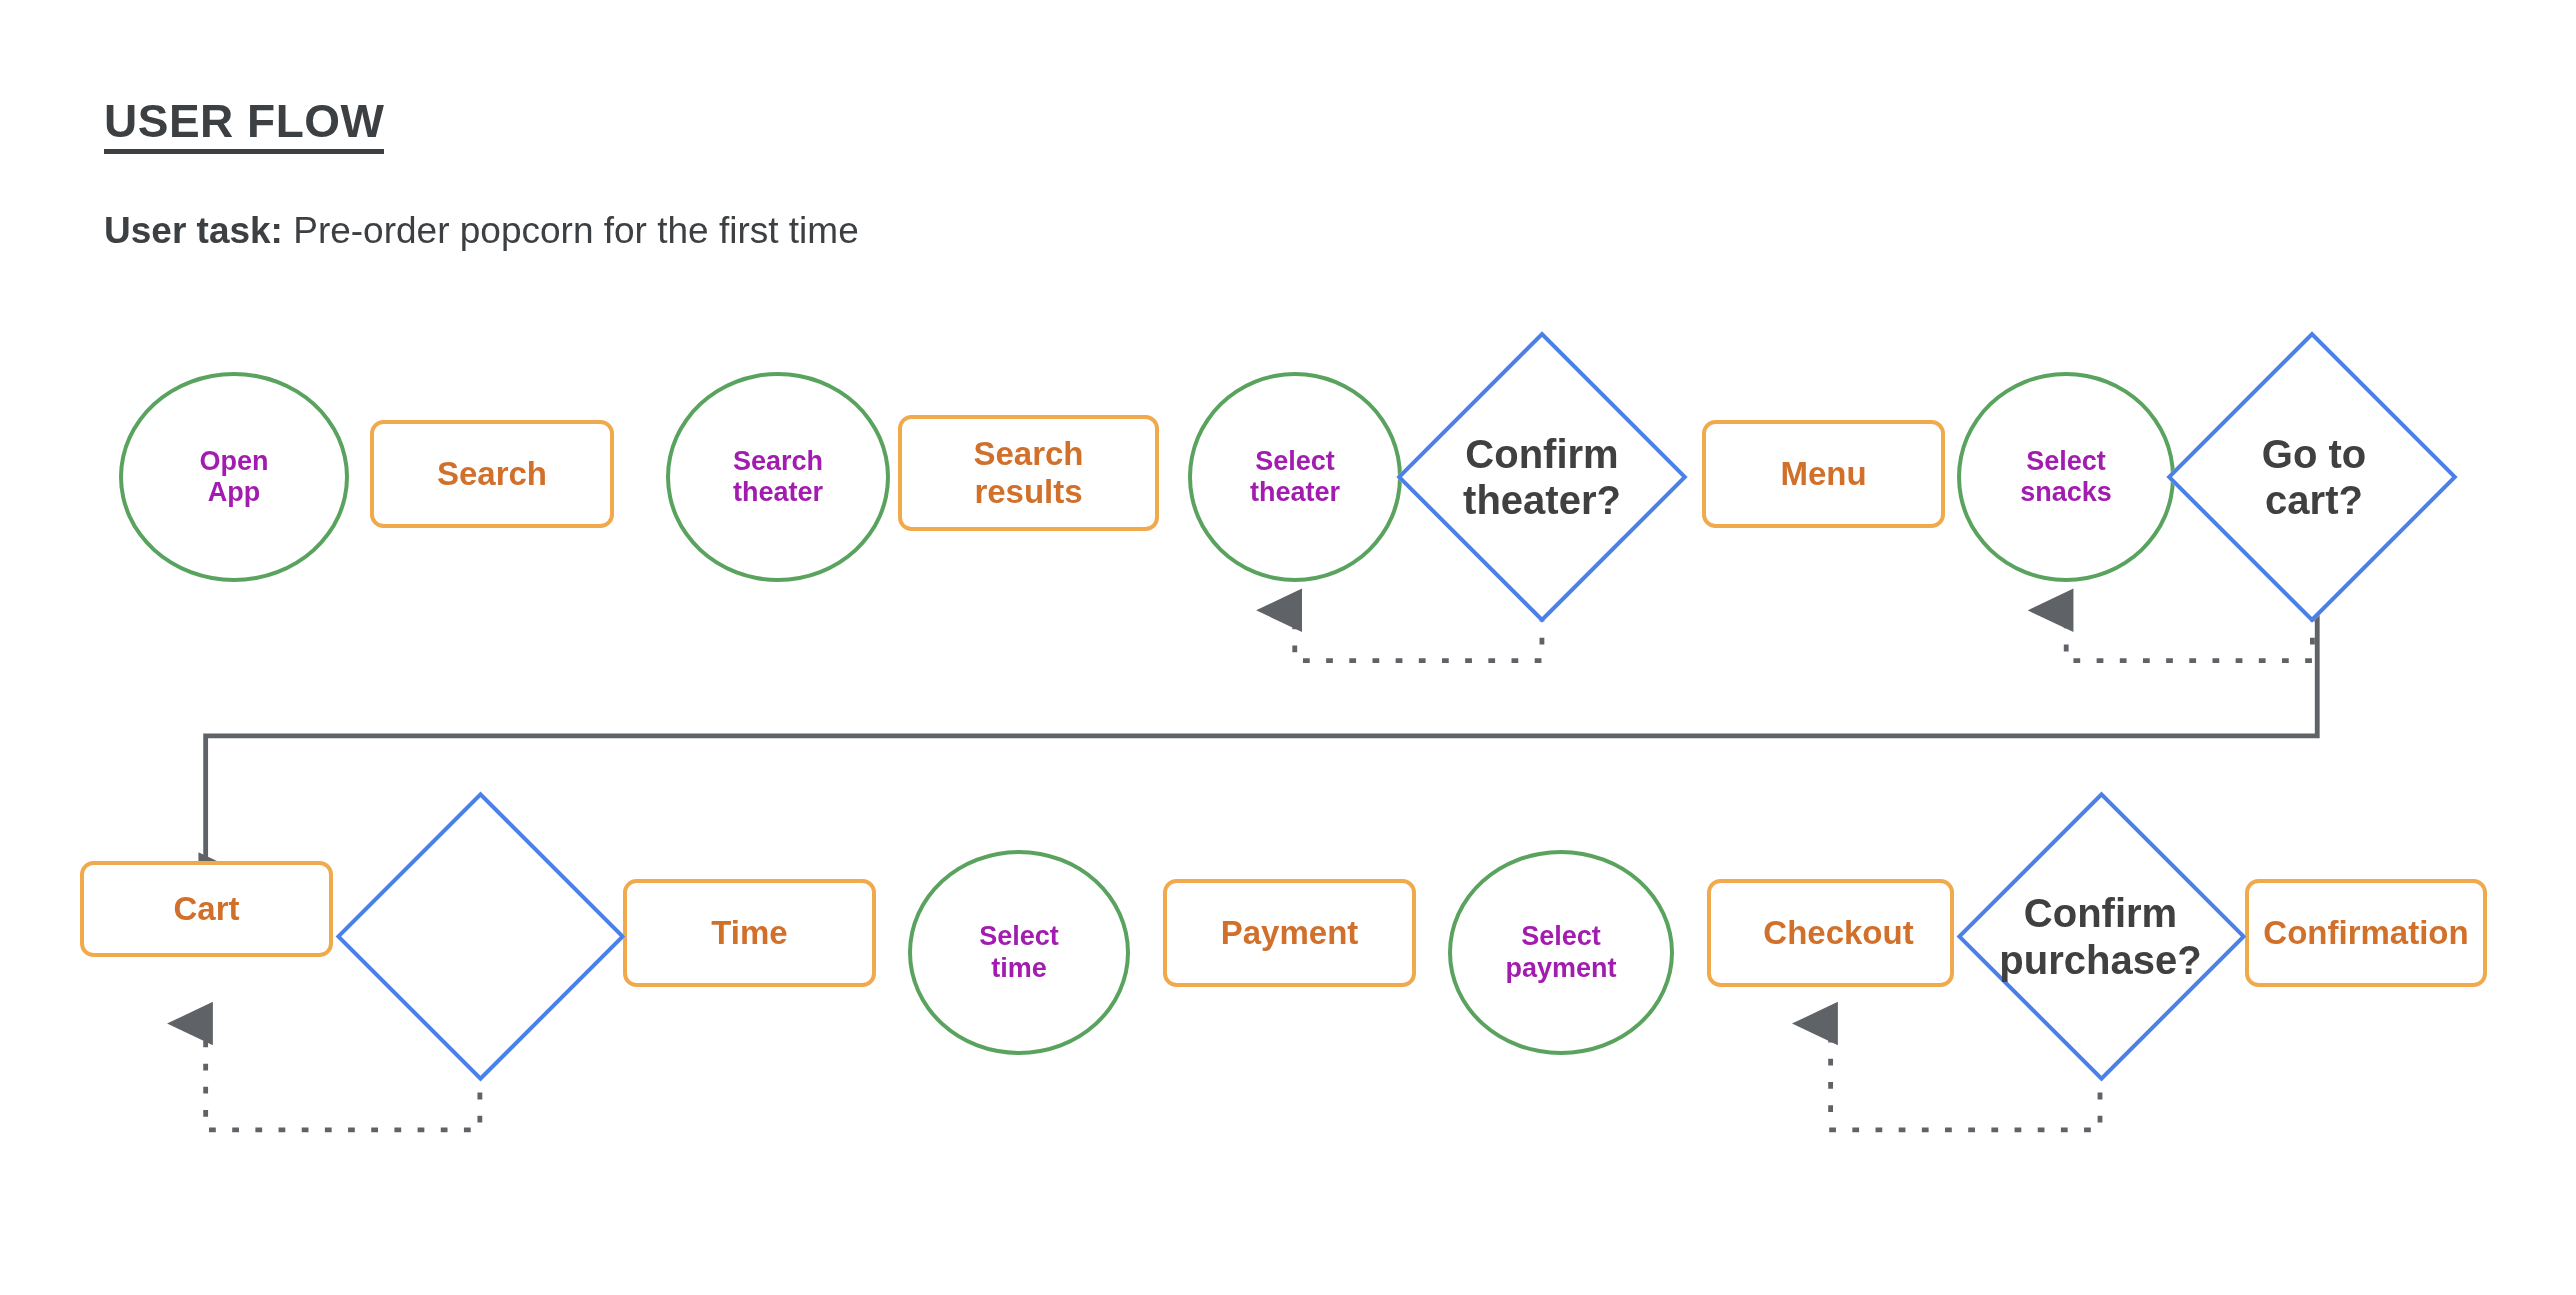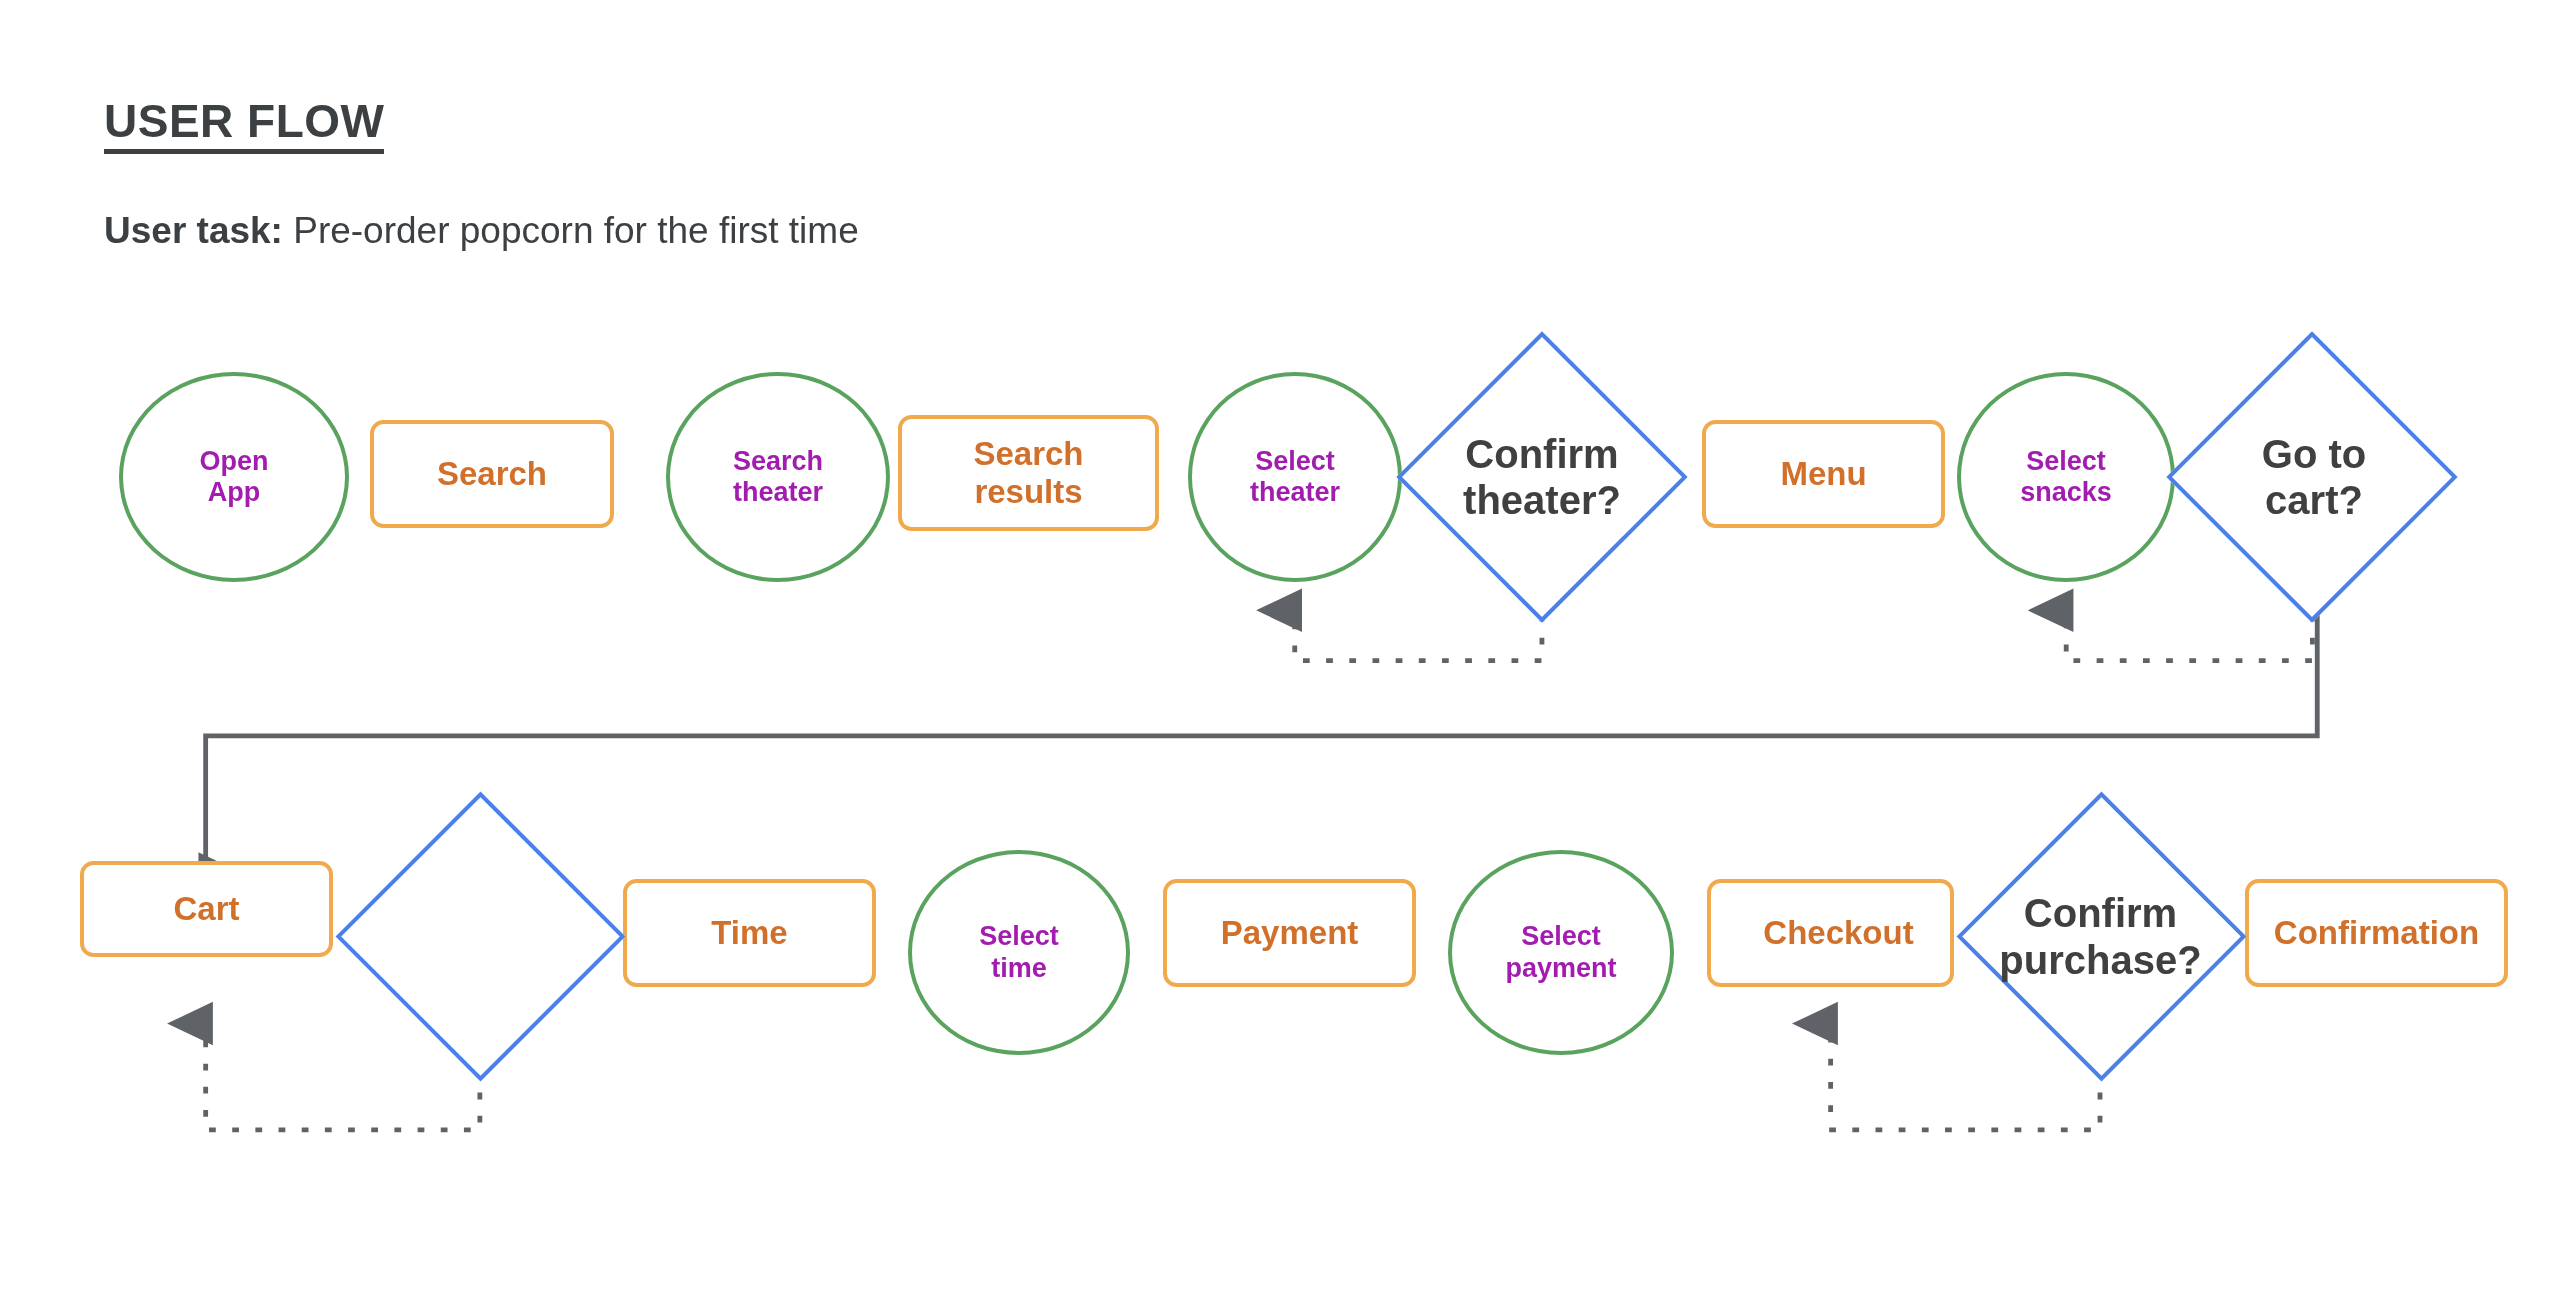--- a/index.html
+++ b/index.html
@@ -184,16 +184,16 @@
 
   <div class="node circle" style="left:1448px; top:850px; width:226px; height:205px;">Select
 payment</div>
 
   <div class="node rect" style="left:1707px; top:879px; width:247px; height:108px;padding-left:16px;">Checkout</div>
 
   <div class="diamond-shape" style="left:1999px; top:834px; width:205px; height:205px;"></div>
   <div class="node diamond-label" style="left:1950px; top:869px; width:301px; height:135px;">Confirm
 purchase?</div>
 
-  <div class="node rect" style="left:2245px; top:879px; width:263px; height:108px;">Confirmation</div>
+  <div class="node rect" style="left:2245px; top:879px; width:242px; height:108px;">Confirmation</div>
 
 </div>
 
 
 </body></html>

